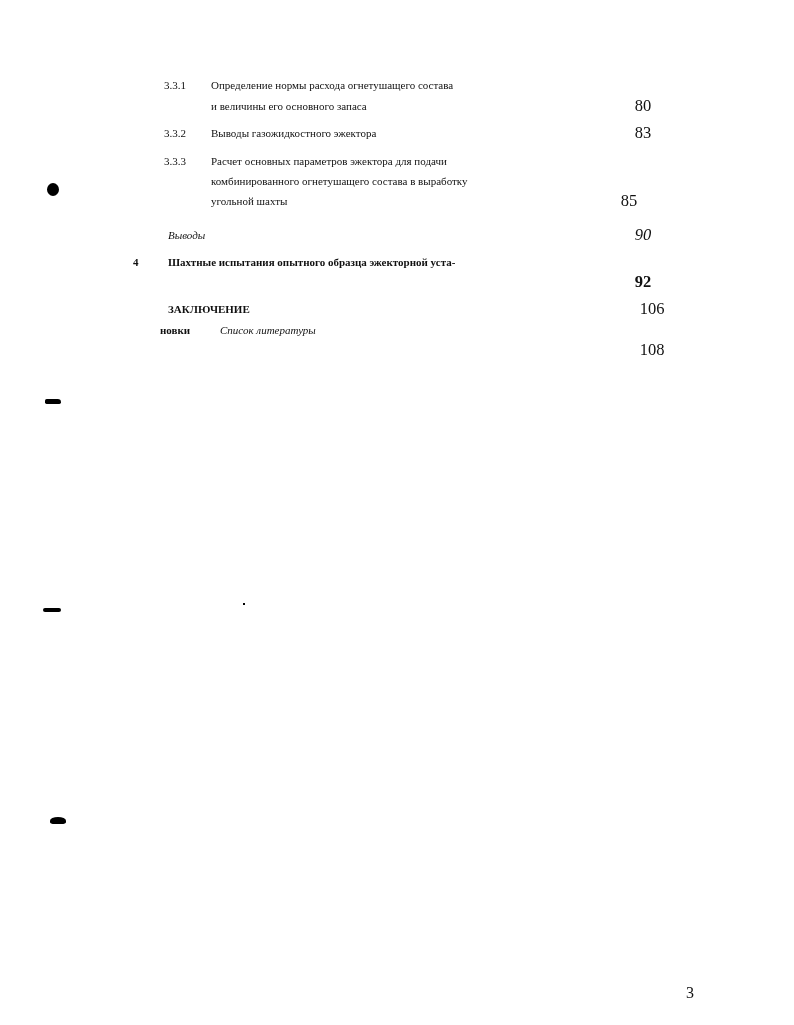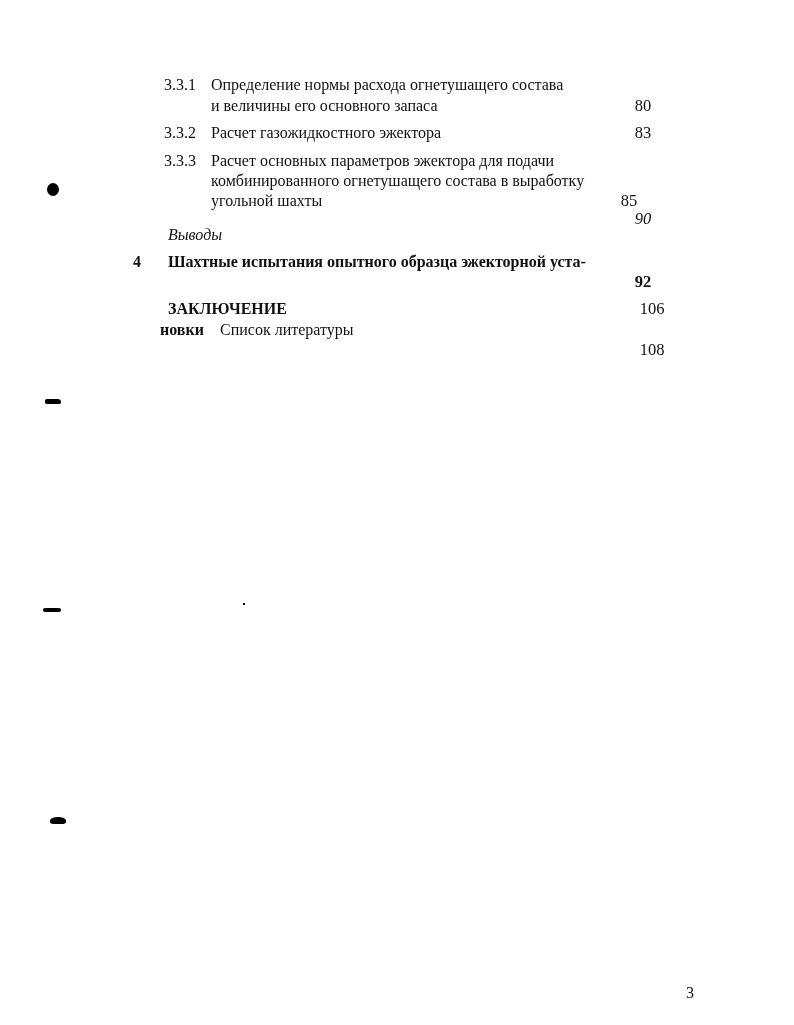--- a/index.html
+++ b/index.html
@@ -1,69 +1,69 @@
 <!DOCTYPE html>
 <html><head>
   <meta charset="utf-8">
   <style>
     html, body { margin: 0; padding: 0; background: #ffffff; }
     body { width: 794px; height: 1025px; position: relative; overflow: hidden;
            font-family: "Liberation Serif", "DejaVu Serif", serif; color: #111; }
-    .line { position: absolute; font-size: 16px; line-height: 20px; white-space: nowrap; }
+    .line { position: absolute; font-size: 11px; line-height: 20px; white-space: nowrap; }
     .num { position: absolute; font-size: 16.5px; line-height: 20px; text-align: center; width: 60px; }
     .bold { font-weight: bold; }
     .ital { font-style: italic; }
     .speck { position: absolute; background: #000; }
     .page-num { position: absolute; font-size: 16px; }
   </style>
 </head>
 <body>
 
 <div>
 
   <div>
     <span class="line" style="left:164px; top:75px;">3.3.1</span>
     <span class="line" style="left:211px; top:75px;">Определение нормы расхода огнетушащего состава</span>
     <span class="line" style="left:211px; top:96px;">и величины его основного запаса</span>
     <span class="num" style="left:613px; top:96px;">80</span>
   </div>
 
   <div>
     <span class="line" style="left:164px; top:123px;">3.3.2</span>
-    <span class="line" style="left:211px; top:123px;">Расчет газожидкостного эжектора</span>
+    <span class="line" style="left:211px; top:123px;">Выводы газожидкостного эжектора</span>
     <span class="num" style="left:613px; top:123px;">83</span>
   </div>
 
   <div>
     <span class="line" style="left:164px; top:151px;">3.3.3</span>
     <span class="line" style="left:211px; top:151px;">Расчет основных параметров эжектора для подачи</span>
     <span class="line" style="left:211px; top:171px;">комбинированного огнетушащего состава в выработку</span>
     <span class="line" style="left:211px; top:191px;">угольной шахты</span>
     <span class="num" style="left:599px; top:191px;">85</span>
   </div>
 
   <div>
     <span class="line ital" style="left:168px; top:225px;">Выводы</span>
-    <span class="num ital" style="left:613px; top:209px;">90</span>
+    <span class="num ital" style="left:613px; top:225px;">90</span>
   </div>
 
   <div>
     <span class="line bold" style="left:133px; top:252px;">4</span>
     <span class="line bold" style="left:168px; top:252px;">Шахтные испытания опытного образца эжекторной уста-</span>
     <span class="line bold" style="left:160px; top:272px;margin-top:48px;">новки</span>
     <span class="num bold" style="left:613px; top:272px;">92</span>
   </div>
 
   <div>
     <span class="line bold" style="left:168px; top:299px;">ЗАКЛЮЧЕНИЕ</span>
     <span class="num" style="left:622px; top:299px;">106</span>
   </div>
 
   <div>
-    <span class="line" style="left:220px; top:320px;">Список литературы</span>
+    <span class="line" style="left:220px; top:320px;font-style:italic;">Список литературы</span>
     <span class="num" style="left:622px; top:320px;margin-top:20px;">108</span>
   </div>
 </div>
 
 <div class="speck" style="left:47px; top:183px; width:12px; height:13px; border-radius:50%;"></div>
 <div class="speck" style="left:45px; top:399px; width:16px; height:5px; border-radius:3px 6px 3px 3px;"></div>
 <div class="speck" style="left:43px; top:608px; width:18px; height:4px; border-radius:2px;"></div>
 <div class="speck" style="left:50px; top:817px; width:16px; height:7px; border-radius:50% 50% 30% 30%;"></div>
 <div class="speck" style="left:243px; top:603px; width:2px; height:2px;"></div>
 

